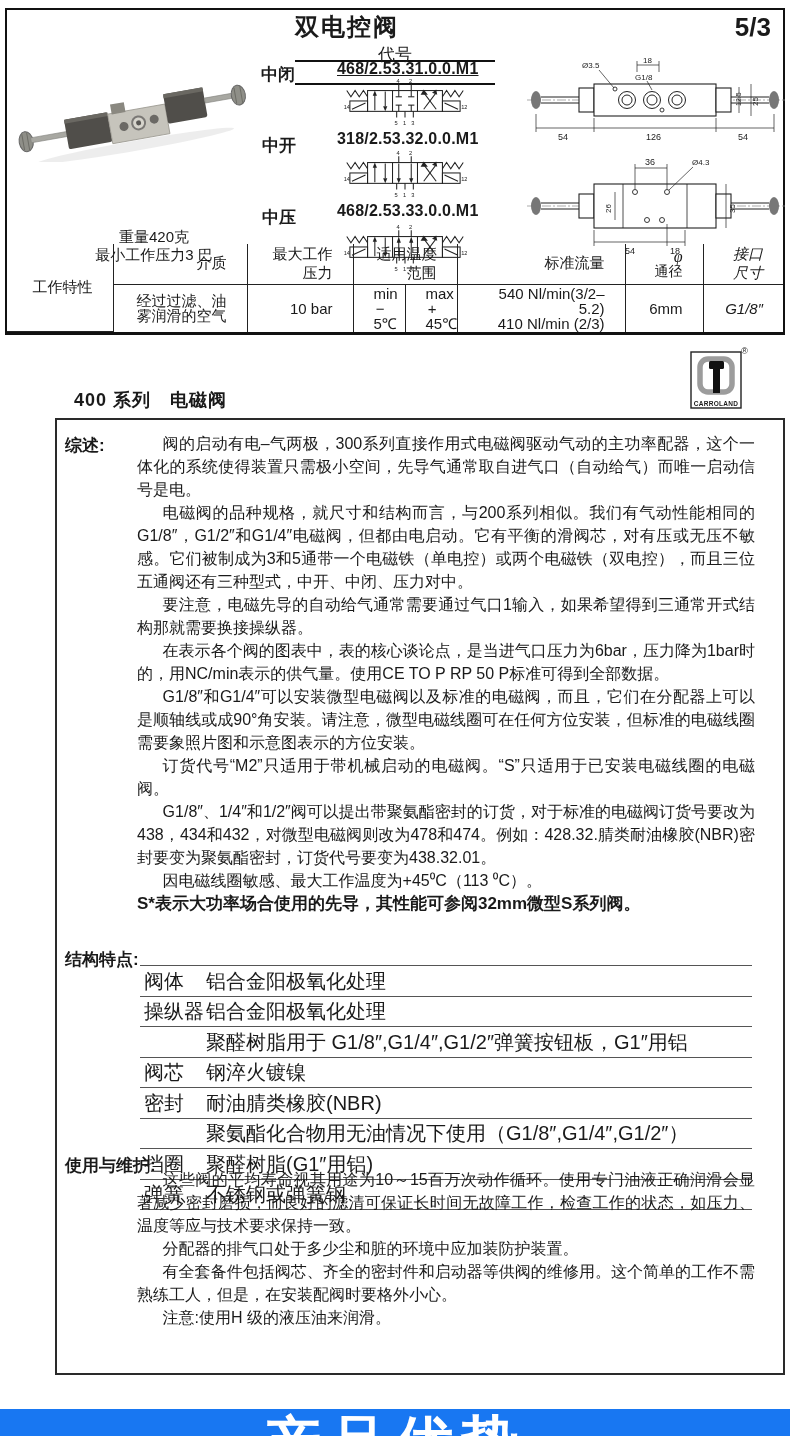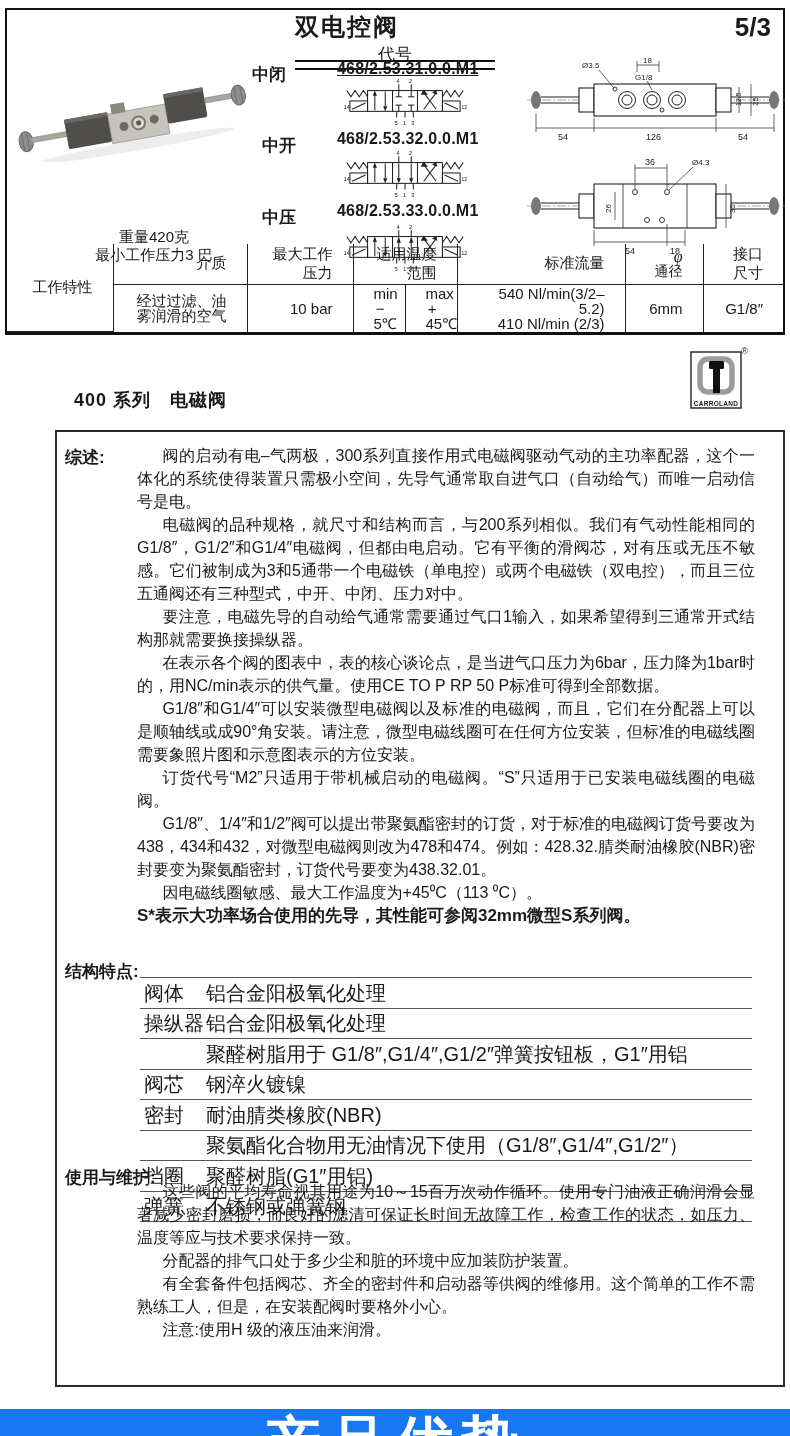--- a/index.html
+++ b/index.html
@@ -8,57 +8,57 @@
     font-family:"Liberation Sans", sans-serif;color:#1a1a1a;overflow:hidden;
   }
 
   
   .top-box{position:absolute;left:5px;top:8px;width:776px;height:322px;
     border:2px solid #111;border-bottom-width:3px;background:#fff;}
   .page-num{position:absolute;right:12px;top:2px;font-size:26px;font-weight:bold;}
   .doc-title{position:absolute;left:288px;top:1px;width:200px;text-align:left;
     font-size:24px;font-weight:bold;letter-spacing:2px;border-bottom:2px solid #111;padding-bottom:17px;}
   .doc-subtitle{position:absolute;left:288px;top:33px;width:200px;text-align:center;
-    font-size:17px;border-bottom:2px solid #111;padding-bottom:2px;}
+    font-size:17px;border-bottom:2px solid #111;padding-bottom:17px;}
 
   .variant-label{position:absolute;font-size:17px;font-weight:bold;}
   .variant-code{position:absolute;font-size:16px;font-weight:bold;letter-spacing:0.2px;}
   .valve-symbol{position:absolute;width:124px;height:52px;}
   .valve-symbol svg{width:100%;height:100%;}
 
   .photo-wrap{position:absolute;left:6px;top:64px;width:238px;height:88px;}
   .photo-caption{position:absolute;left:52px;top:218px;width:190px;text-align:center;
     font-size:15px;line-height:18px;}
 
   .drawing{position:absolute;}
   .drawing text{font-family:"Liberation Sans",sans-serif;fill:#222;}
 
   
   .spec-wrap{position:absolute;left:0;right:0;bottom:0;}
   table.spec{width:100%;border-collapse:collapse;table-layout:fixed;}
   table.spec td{border:1.5px solid #222;text-align:right;vertical-align:middle;
     font-size:15px;padding:1px 20px;}
   table.spec tr:first-child td{border-top:none;}
   table.spec td:first-child{border-left:none;}
-  table.spec td:last-child{border-right:none;}
+  table.spec td:last-child{border-right:none;font-style:italic;}
   table.spec tr:last-child td{border-bottom:none;}
   .small2{font-size:14px;line-height:15px;}
   .phi{font-style:italic;font-family:"Liberation Serif",serif;font-size:16px;line-height:15px;}
 
   
   .logo{position:absolute;left:690px;top:351px;width:56px;height:58px;}
   .logo .reg{position:absolute;right:-2px;top:-5px;font-size:9px;}
   .logo-text{position:absolute;left:0;bottom:2px;width:52px;text-align:center;
     font-size:6.5px;font-weight:bold;letter-spacing:0.3px;}
 
   .series-heading{position:absolute;left:74px;top:388px;font-size:18px;font-weight:bold;letter-spacing:1px;}
 
   
   .main-box{position:absolute;left:55px;top:418px;width:726px;height:953px;
-    border:2px solid #2a2a2a;background:#fff;margin-top:12px;}
+    border:2px solid #2a2a2a;background:#fff;}
   .sec-label{position:absolute;left:8px;font-size:17px;font-weight:bold;}
   .flow-text{position:absolute;left:80px;width:618px;font-size:16px;line-height:23px;
     text-align:justify;}
   .flow-text p{margin:0;text-indent:1.6em;}
   .bold-note{font-size:17px;font-weight:bold;text-indent:0 !important;}
 
   .structure-table{position:absolute;left:83px;top:545px;width:612px;font-size:20px;}
   .structure-row{display:flex;border-bottom:1px solid #555;padding:1.5px 0 1px 4px;}
   .structure-row:first-child{border-top:1px solid #555;}
   .structure-name{width:62px;flex:none;}
@@ -100,21 +100,21 @@
         <line x1="225" y1="32" x2="225" y2="48" stroke="#6d6d66" stroke-width="1"></line>
         <line x1="231" y1="31" x2="231" y2="49" stroke="#6d6d66" stroke-width="1"></line>
       </g>
     </svg>
   </div>
   <div class="photo-caption">
     <div>重量420克</div>
     <div>最小工作压力3 巴</div>
   </div>
 
-  <div class="variant-label" style="left:245px;top:53px;text-align:right;">中闭</div>
+  <div class="variant-label" style="left:254px;top:53px;text-align:right;">中闭</div>
   <div class="variant-code" style="left:330px;top:50px;text-decoration:underline;">468/2.53.31.0.0.M1</div>
   <div class="valve-symbol" style="left:336px;top:66px;"><svg viewBox="0 0 118 50">
         <g stroke="#222" stroke-width="1" fill="none">
           <rect x="23" y="14" width="72" height="20"></rect>
           <line x1="47" y1="14" x2="47" y2="34"></line>
           <line x1="71" y1="14" x2="71" y2="34"></line>
           <line x1="53" y1="8" x2="53" y2="14"></line>
           <line x1="65" y1="8" x2="65" y2="14"></line>
           <line x1="51" y1="34" x2="51" y2="40"></line>
           <line x1="59" y1="34" x2="59" y2="40"></line>
@@ -147,21 +147,21 @@
           <text x="62.8" y="6.5">2</text>
           <text x="49" y="47">5</text>
           <text x="57" y="47">1</text>
           <text x="65" y="47">3</text>
           <text x="0" y="31.5">14</text>
           <text x="113" y="31.5">12</text>
         </g>
       </svg></div>
 
   <div class="variant-label" style="left:255px;top:124px;">中开</div>
-  <div class="variant-code" style="left:330px;top:120px;">468/2.53.32.0.0.M1</div>
+  <div class="variant-code" style="left:330px;top:120px;">318/2.53.32.0.0.M1</div>
   <div class="valve-symbol" style="left:336px;top:138px;"><svg viewBox="0 0 118 50">
         <g stroke="#222" stroke-width="1" fill="none">
           <rect x="23" y="14" width="72" height="20"></rect>
           <line x1="47" y1="14" x2="47" y2="34"></line>
           <line x1="71" y1="14" x2="71" y2="34"></line>
           <line x1="53" y1="8" x2="53" y2="14"></line>
           <line x1="65" y1="8" x2="65" y2="14"></line>
           <line x1="51" y1="34" x2="51" y2="40"></line>
           <line x1="59" y1="34" x2="59" y2="40"></line>
           <line x1="67" y1="34" x2="67" y2="40"></line>

